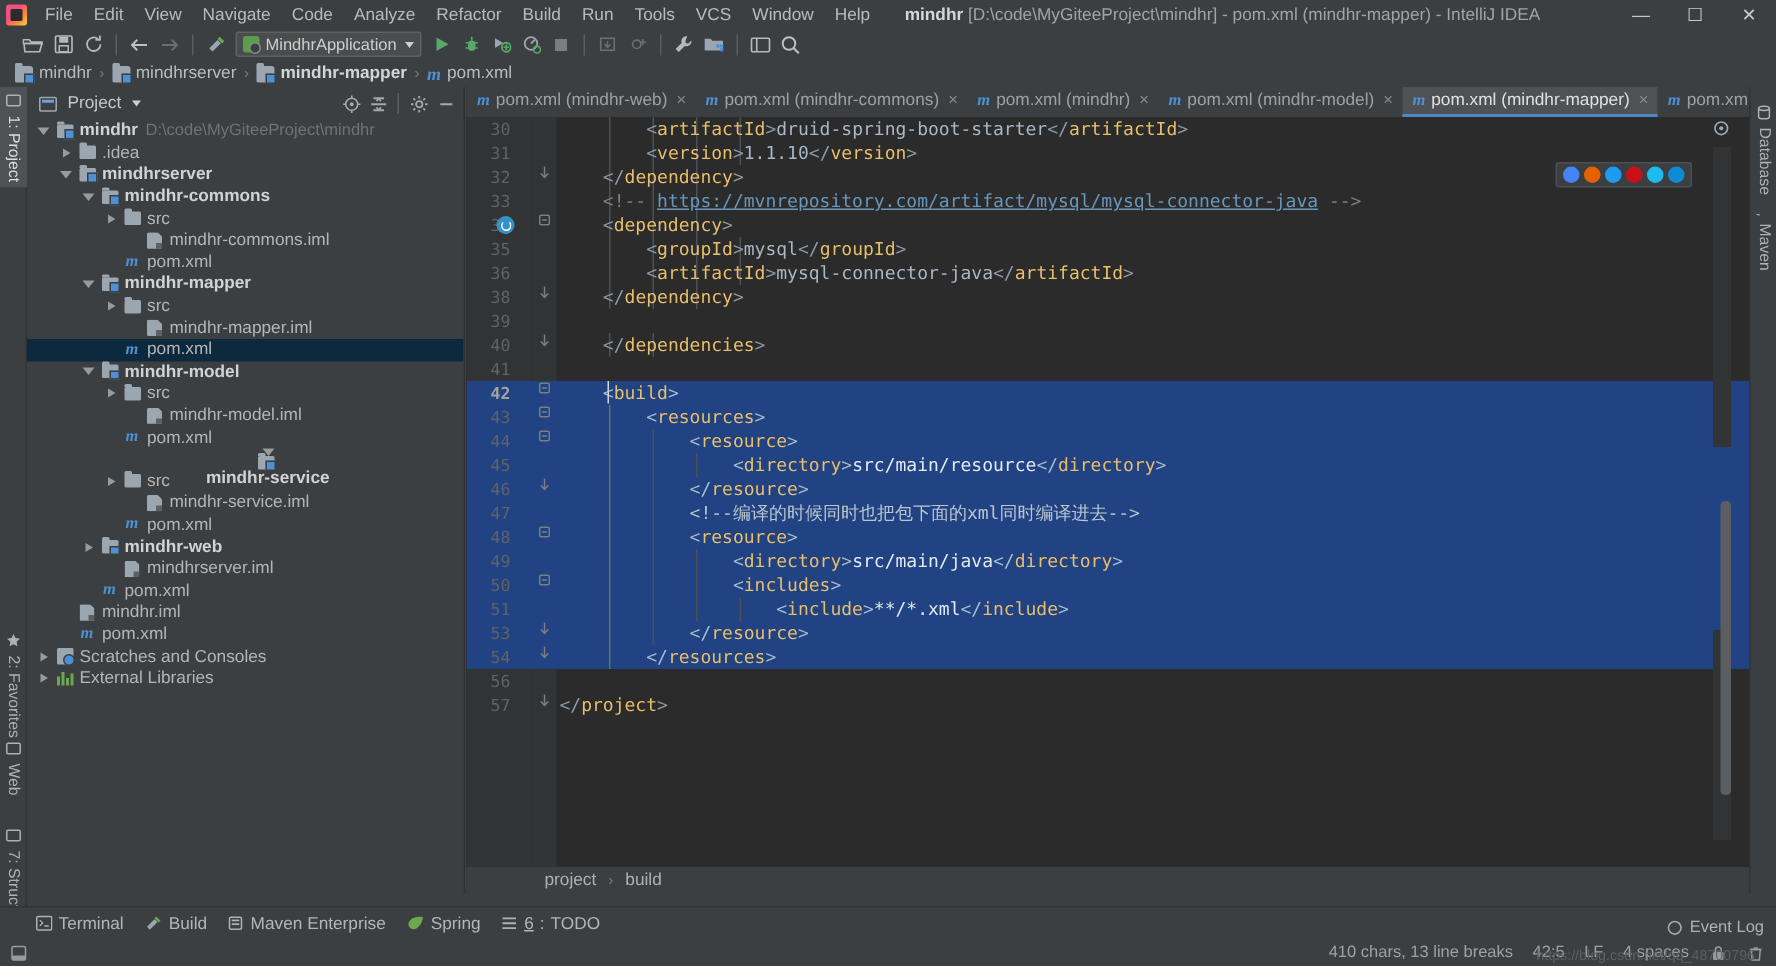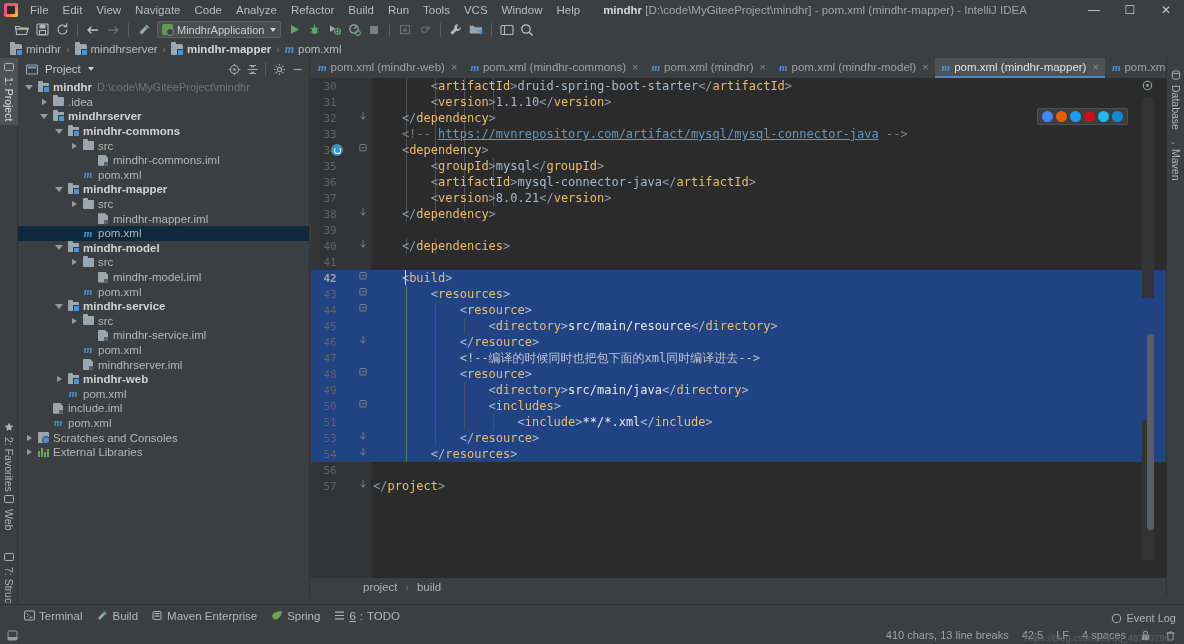--- a/index.html
+++ b/index.html
@@ -178,21 +178,21 @@
     position: absolute; top: 0; left: 0; width: 44px; height: 100%;
     background: #313335;
   }
   .foldcol {
     position: absolute; top: 0; left: 44px; width: 16px; height: 100%;
     background: #313335;
   }
   .lines { position: absolute; top: 0; left: 0; right: 0; bottom: 0; }
   .lrow { height: 16px; position: relative; display: flex; align-items: center; }
   .lnum {
-    position: absolute; left: 0; width: 38px; text-align: center;
+    position: absolute; left: 16px; width: 38px; text-align: left;
     font-family: "DejaVu Sans Mono", monospace; font-size: 11px; color: #606366;
   }
   .lnum.cur { color: #a4a3a3; font-weight: bold; }
   .lfold {
     position: absolute; left: 46px; width: 12px; text-align: center;
     font-size: 9px; color: #7b7e80; line-height: 16px;
   }
   .ltext {
     position: absolute; left: 62px; right: 0; height: 16px; line-height: 16px;
     white-space: pre; font-family: "DejaVu Sans Mono", monospace; font-size: 12px;
@@ -627,21 +627,21 @@
           </span>
           <span class="lbl">mindhr-model.iml</span>
         </div>
         <div class="trow" style="padding-left: 49px;">
           <span class="tw"></span>
           <span class="ticon">
             <span class="m-icon">m</span>
           </span>
           <span class="lbl">pom.xml</span>
         </div>
-        <div class="trow bold" style="padding-left: 34px;">
+        <div class="trow bold" style="padding-left: 34px; flex-direction: column;">
           <span class="tw">
             <span class="arrow-d"></span>
           </span>
           <span class="ticon">
             <span class="f-mod"></span>
           </span>
           <span class="lbl">mindhr-service</span>
         </div>
         <div class="trow" style="padding-left: 49px;">
           <span class="tw">
@@ -659,49 +659,49 @@
           </span>
           <span class="lbl">mindhr-service.iml</span>
         </div>
         <div class="trow" style="padding-left: 49px;">
           <span class="tw"></span>
           <span class="ticon">
             <span class="m-icon">m</span>
           </span>
           <span class="lbl">pom.xml</span>
         </div>
+        <div class="trow bold" style="padding-left: 34px;">
+          <span class="tw">
+            <span class="arrow-r"></span>
+          </span>
+          <span class="ticon">
+            <span class="f-mod"></span>
+          </span>
+          <span class="lbl">mindhr-web</span>
+        </div>
         <div class="trow" style="padding-left: 49px;">
           <span class="tw"></span>
           <span class="ticon">
             <span class="f-iml"></span>
           </span>
           <span class="lbl">mindhrserver.iml</span>
         </div>
-        <div class="trow bold" style="padding-left: 34px;">
-          <span class="tw">
-            <span class="arrow-r"></span>
-          </span>
-          <span class="ticon">
-            <span class="f-mod"></span>
-          </span>
-          <span class="lbl">mindhr-web</span>
-        </div>
         <div class="trow" style="padding-left: 34px;">
           <span class="tw"></span>
           <span class="ticon">
             <span class="m-icon">m</span>
           </span>
           <span class="lbl">pom.xml</span>
         </div>
         <div class="trow" style="padding-left: 19px;">
           <span class="tw"></span>
           <span class="ticon">
             <span class="f-iml"></span>
           </span>
-          <span class="lbl">include.iml</span>
+          <span class="lbl">mindhr.iml</span>
         </div>
         <div class="trow" style="padding-left: 19px;">
           <span class="tw"></span>
           <span class="ticon">
             <span class="m-icon">m</span>
           </span>
           <span class="lbl">pom.xml</span>
         </div>
         <div class="trow" style="padding-left: 4px;">
           <span class="tw">
@@ -818,28 +818,20 @@
             <span class="indent-guide" style="left: 181.52px;"></span>
             <span class="ltext"><span class="br">        &lt;</span><span class="tag">groupId</span><span class="br">&gt;</span><span class="txt">mysql</span><span class="br">&lt;/</span><span class="tag">groupId</span><span class="br">&gt;</span></span>
           </div>
           <div class="lrow">
             <span class="lnum">36</span>
             <span class="indent-guide" style="left: 94.88px;"></span>
             <span class="indent-guide" style="left: 123.76px;"></span>
             <span class="indent-guide" style="left: 152.64px;"></span>
             <span class="indent-guide" style="left: 181.52px;"></span>
             <span class="ltext"><span class="br">        &lt;</span><span class="tag">artifactId</span><span class="br">&gt;</span><span class="txt">mysql-connector-java</span><span class="br">&lt;/</span><span class="tag">artifactId</span><span class="br">&gt;</span></span>
-          </div>
-          <div class="lrow">
-            <span class="lnum">37</span>
-            <span class="indent-guide" style="left: 94.88px;"></span>
-            <span class="indent-guide" style="left: 123.76px;"></span>
-            <span class="indent-guide" style="left: 152.64px;"></span>
-            <span class="indent-guide" style="left: 181.52px;"></span>
-            <span class="ltext"><span class="br">        &lt;</span><span class="tag">version</span><span class="br">&gt;</span><span class="txt">8.0.21</span><span class="br">&lt;/</span><span class="tag">version</span><span class="br">&gt;</span></span>
           </div>
           <div class="lrow">
             <span class="lnum">38</span>
             <span class="lfold"><svg width="8" height="10" viewBox="0 0 8 10">
                 <path d="M4 1v7M1.5 5.5L4 8.3l2.5-2.8" fill="none" stroke="#7b7e80" stroke-width="1"></path>
               </svg></span>
             <span class="indent-guide" style="left: 94.88px;"></span>
             <span class="indent-guide" style="left: 123.76px;"></span>
             <span class="indent-guide" style="left: 152.64px;"></span>
             <span class="ltext"><span class="br">    &lt;/</span><span class="tag">dependency</span><span class="br">&gt;</span></span>

